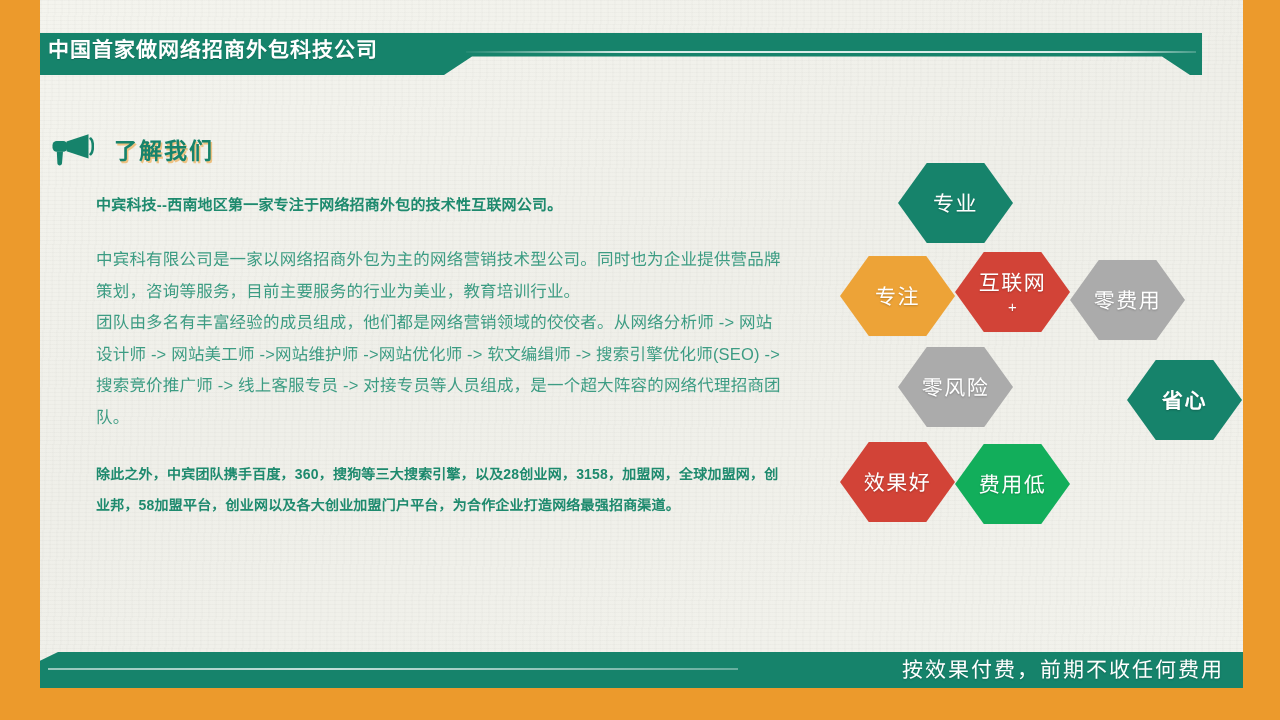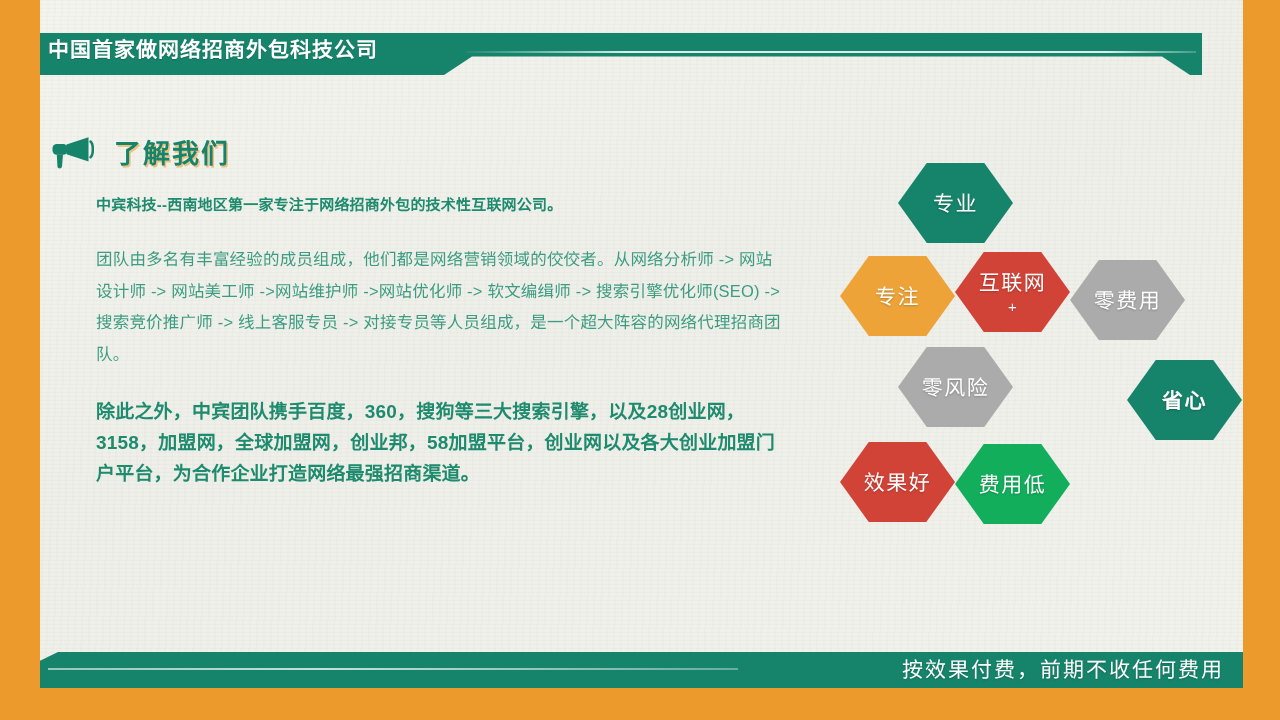--- a/index.html
+++ b/index.html
@@ -48,41 +48,41 @@
     z-index:4;
   }
 
   
   #section-head{
     position:absolute;left:48px;top:132px;
     display:flex;align-items:center;gap:20px;
   }
   #megaphone-icon{width:46px;height:34px;display:block;flex:0 0 auto;}
   #section-title{
-    font-size:27px;font-weight:bold;color:#16836B;letter-spacing:2px;
+    font-size:23px;font-weight:bold;color:#16836B;letter-spacing:2px;
     text-shadow:1.5px 1.5px 0 rgba(236,154,44,.55);
   }
 
   
   #copy{
     position:absolute;left:96px;top:190px;width:690px;
     color:#2E9178;
   }
   .para{margin:0;}
   .lead{
     font-size:15px;font-weight:bold;line-height:30px;color:#1E8A6E;
     letter-spacing:.2px;
   }
   .body{
     font-size:16.5px;line-height:31.5px;color:#3C9C83;font-weight:normal;
     letter-spacing:.2px;
   }
   .spacer-lg{height:24px;}
   .outro{
-    font-size:19px;font-weight:bold;line-height:31px;color:#1E8A6E;
+    font-size:14px;font-weight:bold;line-height:31px;color:#1E8A6E;
     letter-spacing:.2px;
   }
   #copy .gap-before-outro{height:26px;}
 
   
   #hex-cluster{
     position:absolute;left:838px;top:160px;width:400px;height:380px;
   }
   .hex{
     position:absolute;width:115px;height:80px;
@@ -131,20 +131,21 @@
       <rect x="4.5" y="9.0" width="15" height="10.8" rx="4.2" fill="#16836B"></rect>
       <path d="M8.8 19.6 L15.0 19.6 L14.0 31.2 C13.9 32.6 12.9 33.4 11.7 33.4 C10.4 33.4 9.4 32.6 9.4 31.2 Z" fill="#16836B"></path>
       <path d="M42.6 6.6 C45.6 9.0 45.6 19.6 42.6 22.2" stroke="#16836B" stroke-width="2.6" fill="none" stroke-linecap="round"></path>
     </svg>
     <span id="section-title">了解我们</span>
   </div>
 
   <div id="copy">
     <p class="para lead">中宾科技--西南地区第一家专注于网络招商外包的技术性互联网公司。</p>
     <div class="spacer-lg"></div>
+    <p class="para body">中宾科有限公司是一家以网络招商外包为主的网络营销技术型公司。同时也为企业提供营品牌策划，咨询等服务，目前主要服务的行业为美业，教育培训行业。</p>
     <p class="para body">团队由多名有丰富经验的成员组成，他们都是网络营销领域的佼佼者。从网络分析师 -&gt; 网站设计师 -&gt; 网站美工师 -&gt;网站维护师 -&gt;网站优化师 -&gt; 软文编缉师 -&gt; 搜索引擎优化师(SEO) -&gt; 搜索竞价推广师 -&gt; 线上客服专员 -&gt; 对接专员等人员组成，是一个超大阵容的网络代理招商团队。</p>
     <div class="gap-before-outro"></div>
     <p class="para outro">除此之外，中宾团队携手百度，360，搜狗等三大搜索引擎，以及28创业网，3158，加盟网，全球加盟网，创业邦，58加盟平台，创业网以及各大创业加盟门户平台，为合作企业打造网络最强招商渠道。</p>
   </div>
 
   <div id="hex-cluster">
       <div class="hex" style="left: 60px; top: 3px; background: rgb(22, 131, 107);">
         <span>专业</span>
       </div>
       <div class="hex" style="left: 2px; top: 96px; background: rgb(237, 163, 55);">

